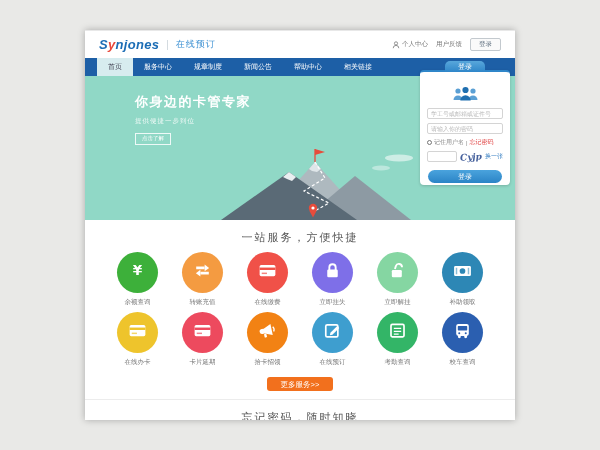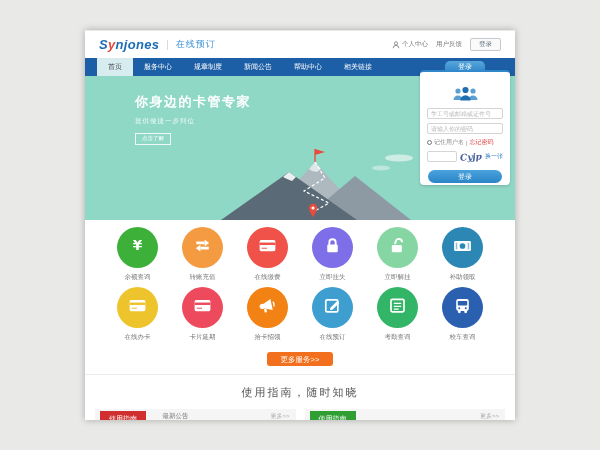--- a/index.html
+++ b/index.html
@@ -155,20 +155,21 @@
     </div>
     <div class="cap-row">
       <input type="text" class="cap-input" style="">
       <span class="cap-img">Cyjp</span>
       <span class="cap-change">换一张</span>
     </div>
     <button class="panel-submit">登录</button>
   </div>
 
   <div class="services">
+    <div class="sec-title">一站服务，方便快捷</div>
     <div>
         <div class="svc-row">
           <div class="svc-cell">
             <div class="svc-circle" style="background: rgb(61, 176, 58);">
               <span><svg viewBox="0 0 20 20">
                   <text x="10" y="14.5" font-size="13" font-weight="bold" text-anchor="middle" fill="#fff" font-family="DejaVu Sans,sans-serif">¥</text>
                 </svg></span>
             </div>
             <div class="svc-label">余额查询</div>
           </div>
@@ -286,21 +287,21 @@
                 </svg></span>
             </div>
             <div class="svc-label">校车查询</div>
           </div>
         </div>
       </div>
     <button class="more-btn">更多服务&gt;&gt;</button>
   </div>
 
   <div class="announce">
-    <div class="sec-title">使用指南，随时知晓</div>
+    <div class="sec-title">忘记密码，随时知晓</div>
     <div class="bars">
       <div class="bar">
         <span class="ribbon red" style="background: rgb(209, 47, 47);">使用指南</span>
         <span class="bar-tab">最新公告</span>
         <span class="bar-more">更多&gt;&gt;</span>
       </div>
       <div class="bar">
         <span class="ribbon green" style="background: rgb(47, 158, 51);">使用指南</span>
         <span class="bar-more">更多&gt;&gt;</span>
       </div>

